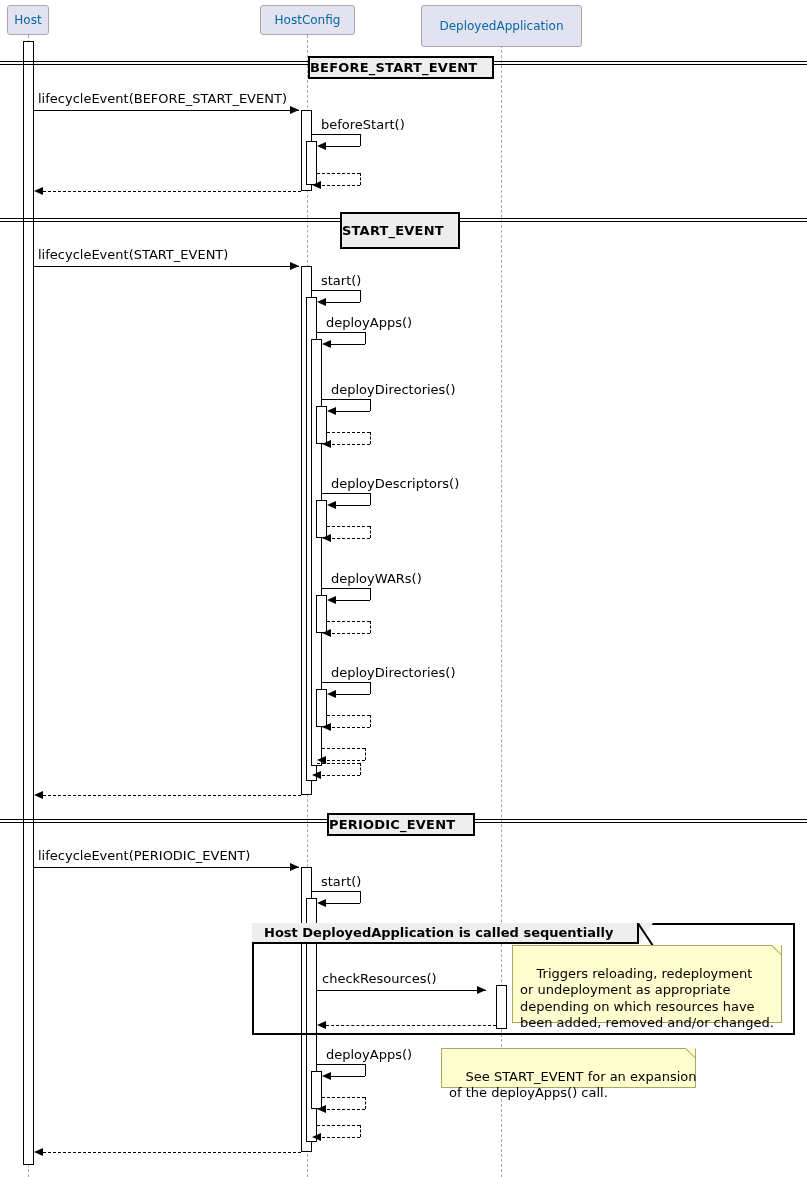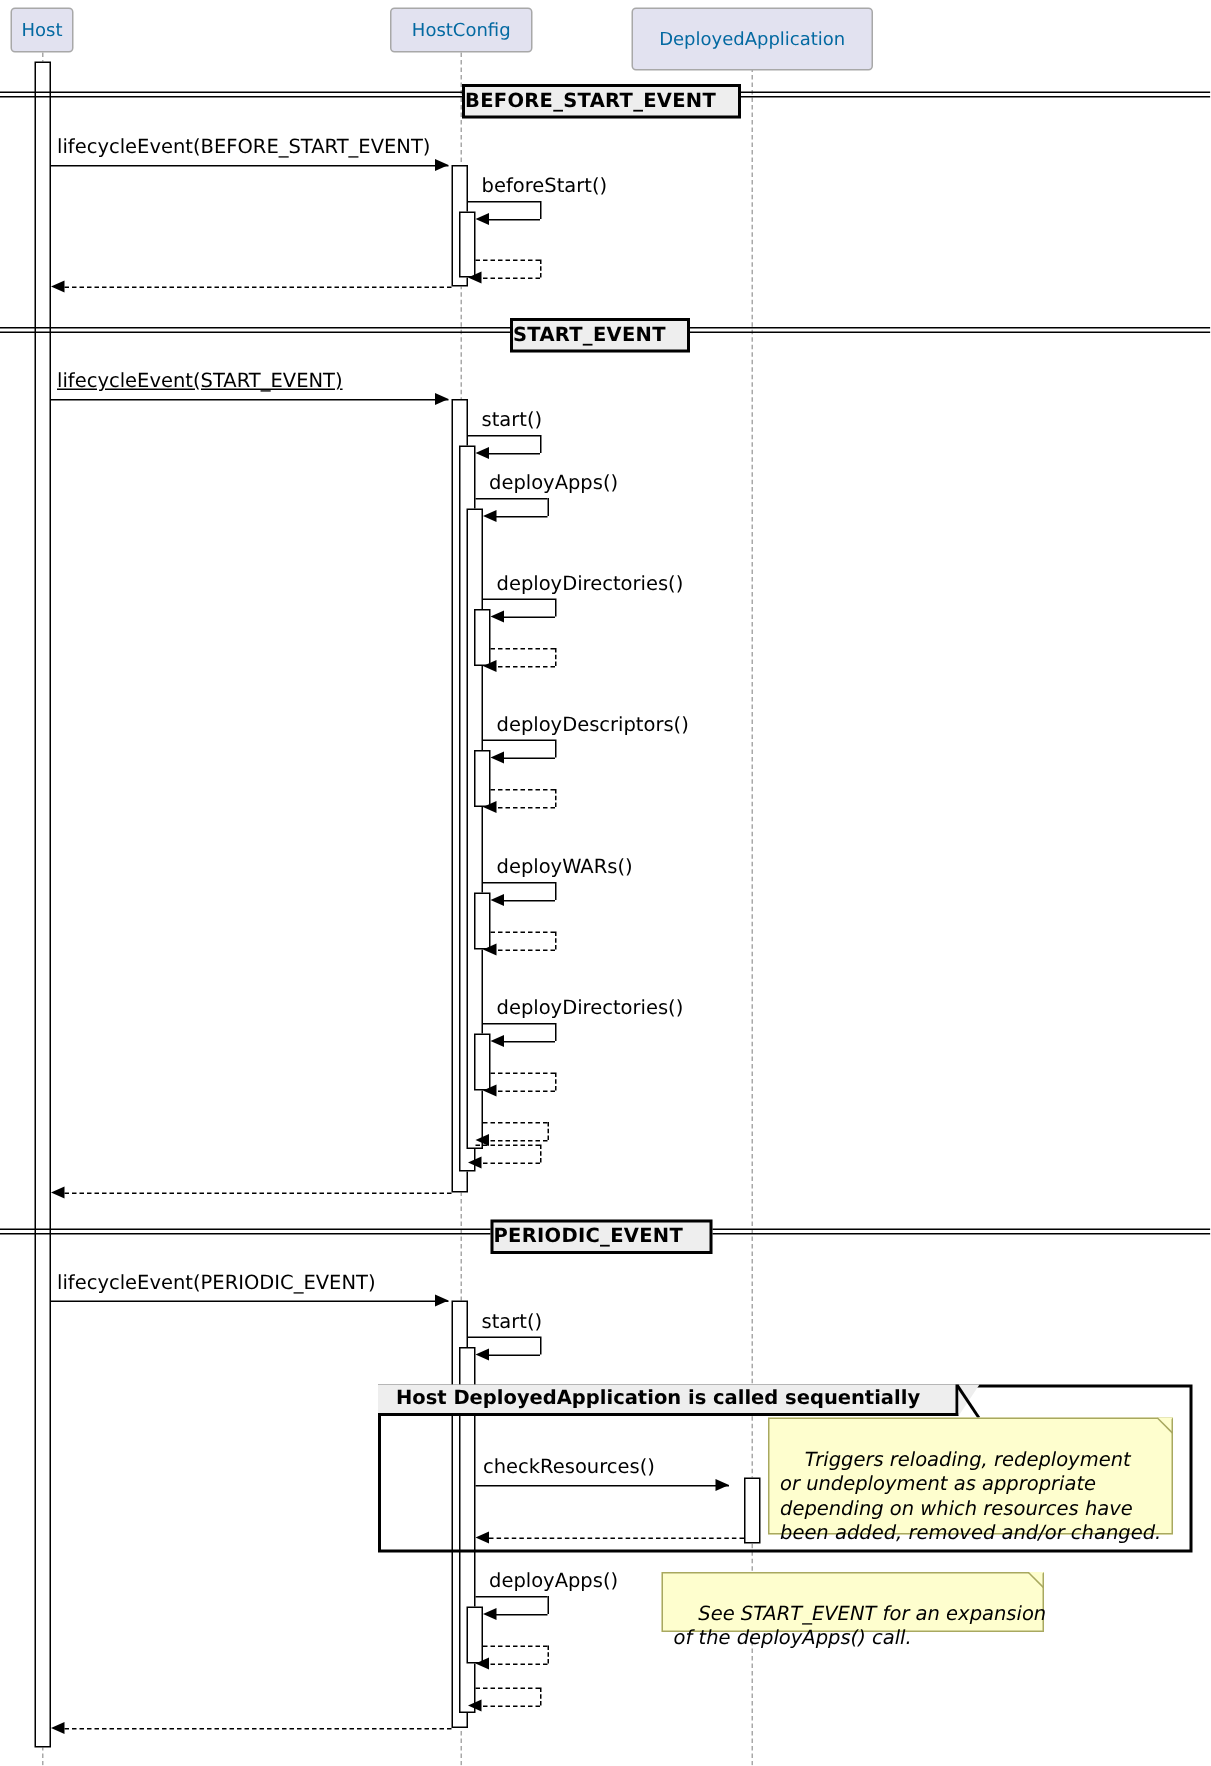--- a/index.html
+++ b/index.html
@@ -41,21 +41,21 @@
 
   
   .group-frame{position:absolute;box-sizing:border-box;border:2px solid #000;background:transparent;}
   .group-header{position:absolute;box-sizing:border-box;background:#EEEEEE;
      border-right:2px solid #000;border-bottom:2px solid #000;
      font-size:13px;font-weight:bold;color:#000;white-space:nowrap;
      display:flex;align-items:center;padding-left:12px;}
 
   
   .note{position:absolute;box-sizing:border-box;background:#FEFECE;border:1px solid #A8A860;
-     font-size:13px;color:#000;padding:3px 6px 3px 7px;line-height:16.5px;white-space:pre;font-style:italic;}
+     font-size:13px;color:#000;padding:3px 6px 3px 7px;line-height:16.5px;white-space:pre;}
 </style>
 </head>
 <body>
 
 <div id="diagram">
 
   <div class="lifeline" style="left:28px;  top:35px; height:1142px;"></div>
   <div class="lifeline" style="left:307px; top:35px; height:1142px;"></div>
   <div class="lifeline" style="left:501px; top:35px; height:1142px;"></div>
 
@@ -92,25 +92,25 @@
 
   <div class="msg-line ret" style="left:317px;top:173px;width:43px;"></div>
   <div class="msg-vert ret" style="left:360px;top:173px;height:12px;"></div>
   <div class="msg-line ret" style="left:322px;top:185px;width:38px;"></div>
   <div class="arrow-left" style="left:312px;top:180.5px;"></div>
 
   <div class="msg-line ret" style="left:43px;top:191px;width:258px;"></div>
   <div class="arrow-left" style="left:34px;top:186.5px;"></div>
 
   <div class="divider-rule" style="top:218px;"></div>
-  <div class="divider-box" style="left:340px;top:212px;width:120px;height:23px;">
+  <div class="divider-box" style="left:340px;top:212px;width:120px;height:37px;">
     <span>START_EVENT</span>
   </div>
 
-  <div class="msg-label" style="left:38px;top:247px;text-decoration:underline;">lifecycleEvent(START_EVENT)</div>
+  <div class="msg-label" style="left:38px;top:247px;">lifecycleEvent(START_EVENT)</div>
   <div class="msg-line" style="left:34px;top:266px;width:265px;"></div>
   <div class="arrow-right" style="left:290px;top:261.5px;"></div>
 
   <div class="activation" style="left:301px;top:266px;width:11px;height:529px;"></div>
   <div class="activation" style="left:306px;top:297px;width:11px;height:484px;"></div>
   <div class="activation" style="left:311px;top:339px;width:11px;height:427px;"></div>
 
   <div class="msg-label" style="left:321px;top:273px;">start()</div>
   <div class="msg-line" style="left:312px;top:290px;width:48px;"></div>
   <div class="msg-vert" style="left:360px;top:290px;height:12px;"></div>

